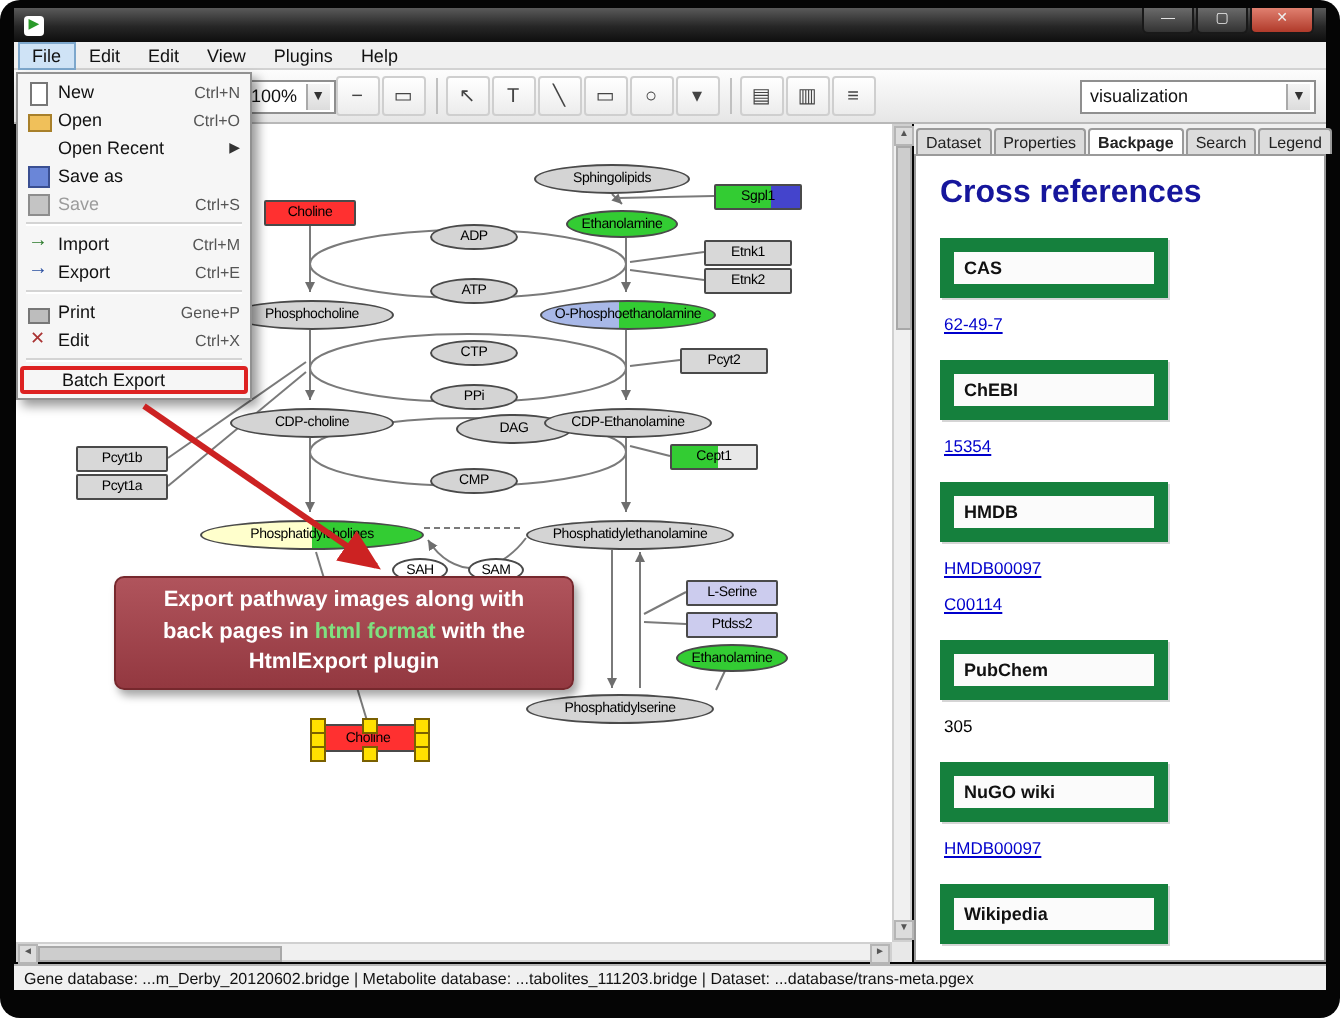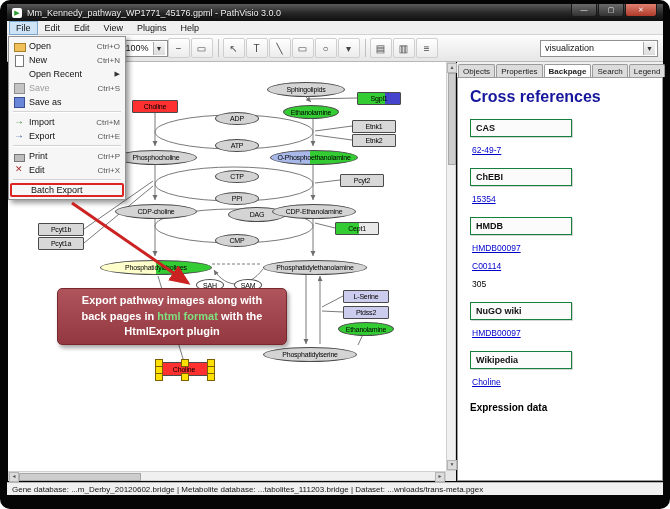--- a/index.html
+++ b/index.html
@@ -76,21 +76,21 @@
   .h-thumb { position:absolute; top:1px; left:10px; height:6px; width:120px; background:#cdcdcd; border:1px solid #a8a8a8; }
   
   .panel { position:absolute; left:457px; top:62px; width:206px; height:419px; background:#f0f0f0; }
   .tabs { display:flex; height:15px; align-items:flex-end; padding-left:1px; }
   .tab { font-size:8px; padding:2px 4px 1px; border:1px solid #9a9a9a; border-bottom:none; background:#dcdcdc;
     border-radius:2px 2px 0 0; margin-right:1px; color:#222; }
   .tab.active { background:#ffffff; font-weight:bold; }
   .panel-content { position:absolute; left:0; right:0; top:15px; bottom:0; background:#fff; border:1px solid #9a9a9a;
     box-sizing:border-box; padding:10px 12px; overflow:hidden; }
   .bp-title { color:#16169c; font-weight:bold; font-size:16px; }
-  .bp-header { border:1px solid #15803d; background:#fbfbfb; box-shadow:1px 1px 0 #d5d5d5;
+  .bp-header { border:7px solid #15803d; background:#fbfbfb; box-shadow:1px 1px 0 #d5d5d5;
     font-weight:bold; font-size:9px; color:#111; padding:3px 5px; width:90px; margin-top:13px; }
   .bp-value { font-size:8.5px; margin:8px 0 0 2px; color:#000; }
   .bp-value.link { color:#0000cc; text-decoration:underline; }
   .bp-footer { font-weight:bold; font-size:10px; margin-top:15px; color:#000; }
   
   .statusbar { position:absolute; left:7px; top:482px; width:656px; height:13px; background:#f0f0f0;
     border-top:1px solid #b5b5b5; font-size:8px; color:#111; display:flex; align-items:center;
     padding:0 5px; box-sizing:border-box; white-space:nowrap; overflow:hidden; }
   
   .file-menu { position:absolute; left:8px; top:36px; width:114px; background:#f6f6f6;
@@ -104,21 +104,20 @@
   .fm-sub { font-size:7px; color:#333; margin-left:4px; }
   .fm-sep { height:1px; background:#d4d4d4; border-bottom:1px solid #fff; margin:2px 3px; }
   
   .overlay-arrow { position:absolute; left:0; top:0; z-index:12; pointer-events:none; }
 </style>
 </head>
 <body>
 
 <div class="titlebar">
   <span class="app-icon">▶</span>
-  <span class="title-text">Mm_Kennedy_pathway_WP1771_45176.gpml - PathVisio 3.0.0</span>
   <div class="win-buttons">
     <div class="win-btn">—</div>
     <div class="win-btn">▢</div>
     <div class="win-btn close">✕</div>
   </div>
 </div>
 
 <div class="menubar">
     <div class="menu-item open">File</div>
     <div class="menu-item">Edit</div>
@@ -310,91 +309,92 @@
 </div>
 <div class="hscroll">
   <div class="sb-arrow left">◄</div>
   <div class="h-thumb"></div>
   <div class="sb-arrow right">►</div>
 </div>
 <div class="scroll-corner"></div>
 
 <div class="panel">
   <div class="tabs">
-      <div class="tab">Objects</div>
+      <div class="tab">Dataset</div>
       <div class="tab">Properties</div>
       <div class="tab active">Backpage</div>
       <div class="tab">Search</div>
       <div class="tab">Legend</div>
     </div>
   <div class="panel-content">
     <div class="bp-title">Cross references</div>
     <div>
         <div class="bp-header">CAS</div>
         <div class="bp-value link">62-49-7</div>
         <div class="bp-header">ChEBI</div>
         <div class="bp-value link">15354</div>
         <div class="bp-header">HMDB</div>
         <div class="bp-value link">HMDB00097</div>
         <div class="bp-value link">C00114</div>
+        <div class="bp-header">PubChem</div>
         <div class="bp-value">305</div>
         <div class="bp-header">NuGO wiki</div>
         <div class="bp-value link">HMDB00097</div>
         <div class="bp-header">Wikipedia</div>
         <div class="bp-value link">Choline</div>
       </div>
     <div class="bp-footer">Expression data</div>
   </div>
 </div>
 
 <div class="statusbar">
-  <span>Gene database: ...m_Derby_20120602.bridge | Metabolite database: ...tabolites_111203.bridge | Dataset: ...wnloads/trans-meta.pgex</span>
+  <span>Gene database: ...m_Derby_20120602.bridge | Metabolite database: ...tabolites_111203.bridge | Dataset: ...database/trans-meta.pgex</span>
 </div>
 
 <div class="file-menu">
+    <div class="fm-item">
+      <span class="fm-ic ci page"></span>
+      <span class="fm-label">New</span>
+      <span class="fm-shortcut">Ctrl+N</span>
+    </div>
     <div class="fm-item">
       <span class="fm-ic ci folder"></span>
       <span class="fm-label">Open</span>
       <span class="fm-shortcut">Ctrl+O</span>
     </div>
     <div class="fm-item">
-      <span class="fm-ic ci page"></span>
-      <span class="fm-label">New</span>
-      <span class="fm-shortcut">Ctrl+N</span>
-    </div>
-    <div class="fm-item">
       <span class="fm-ic ci "></span>
       <span class="fm-label">Open Recent</span>
       <span class="fm-sub">▶</span>
+    </div>
+    <div class="fm-item">
+      <span class="fm-ic ci floppy"></span>
+      <span class="fm-label">Save as</span>
     </div>
     <div class="fm-item disabled">
       <span class="fm-ic ci floppy-gray"></span>
       <span class="fm-label">Save</span>
       <span class="fm-shortcut">Ctrl+S</span>
     </div>
-    <div class="fm-item">
-      <span class="fm-ic ci floppy"></span>
-      <span class="fm-label">Save as</span>
-    </div>
     <div class="fm-sep"></div>
     <div class="fm-item">
       <span class="fm-ic ci import"></span>
       <span class="fm-label">Import</span>
       <span class="fm-shortcut">Ctrl+M</span>
     </div>
     <div class="fm-item">
       <span class="fm-ic ci export"></span>
       <span class="fm-label">Export</span>
       <span class="fm-shortcut">Ctrl+E</span>
     </div>
     <div class="fm-sep"></div>
     <div class="fm-item">
       <span class="fm-ic ci print"></span>
       <span class="fm-label">Print</span>
-      <span class="fm-shortcut">Ctrl+P</span>
+      <span class="fm-shortcut">Gene+P</span>
     </div>
     <div class="fm-item">
       <span class="fm-ic ci exit"></span>
       <span class="fm-label">Edit</span>
       <span class="fm-shortcut">Ctrl+X</span>
     </div>
     <div class="fm-sep"></div>
     <div class="fm-item highlighted">
       <span class="fm-ic ci "></span>
       <span class="fm-label">Batch Export</span>

